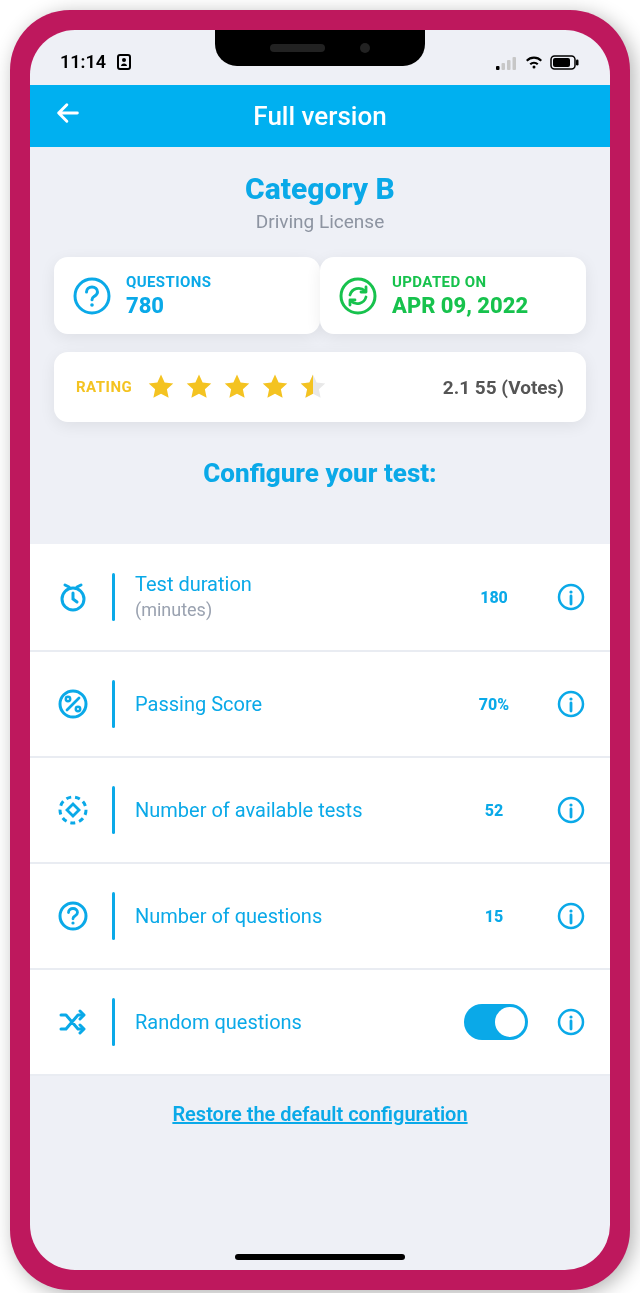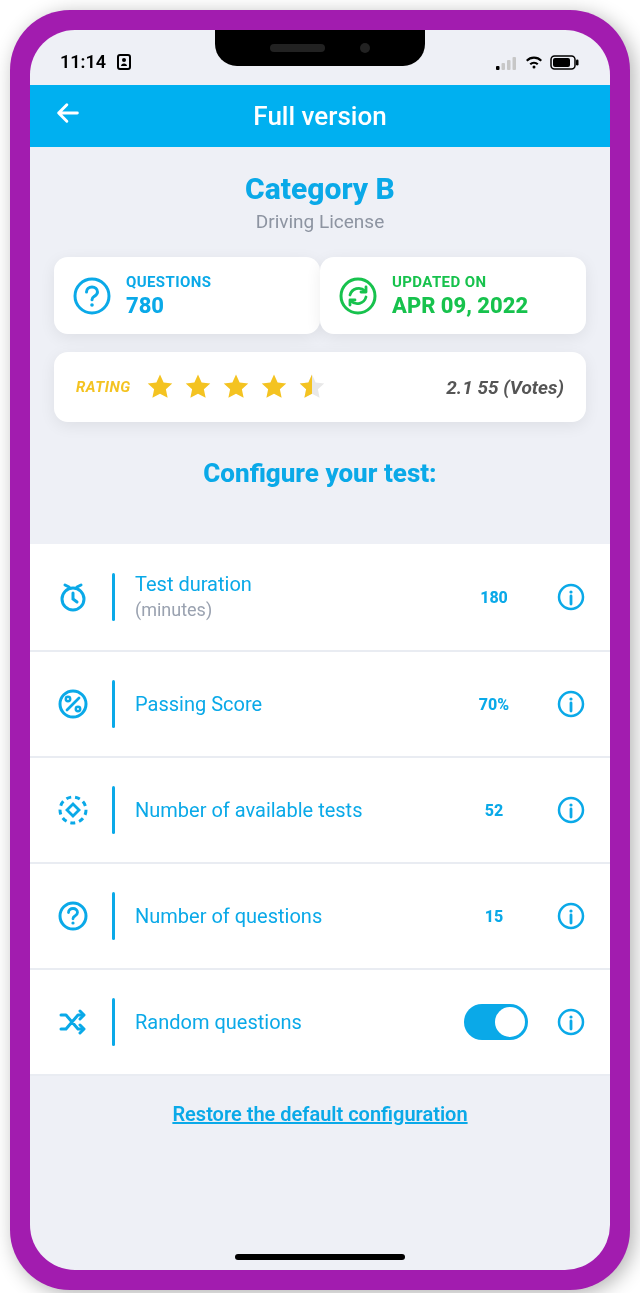--- a/index.html
+++ b/index.html
@@ -1,20 +1,20 @@
 <!DOCTYPE html>
 <html><head>
 <meta charset="utf-8">
 <style>
 * { margin: 0; padding: 0; box-sizing: border-box; font-family: -apple-system, BlinkMacSystemFont, "Segoe UI", Roboto, sans-serif; }
 body { background: #fff; display: flex; justify-content: center; padding: 10px; }
 
 .phone {
   width: 620px;
-  background: #a21caf;
+  background: #be185d;
   border-radius: 60px;
   padding: 20px;
   position: relative;
   box-shadow: 4px 4px 20px rgba(0,0,0,0.3);
 }
 .screen {
   background: #eef0f6;
   border-radius: 45px;
   overflow: hidden;
   position: relative;
@@ -69,21 +69,20 @@
 .card .val { font-size:22px; font-weight:800; margin-top:2px; }
 .card.questions .lbl, .card.questions .val { color:#0aa9e8; }
 .card.updated .lbl, .card.updated .val { color:#17c24d; }
 
 .rating-card {
   margin: 18px 24px 0;
   background:#fff; border-radius:14px;
   box-shadow: 0 4px 16px rgba(0,0,0,0.07);
   display:flex; align-items:center; gap:14px;
   padding: 20px 22px;
-  font-style: italic;
 }
 .rating-label { color:#f4c321; font-weight:700; letter-spacing:0.5px; font-size:15px; }
 .stars { display:flex; gap:8px; }
 .rating-text { color:#555; font-weight:700; font-size:19px; margin-left:auto; }
 
 .config-heading { text-align:center; color:#0aa9e8; font-size:26px; font-weight:800; padding: 36px 0 56px; }
 
 .row {
   background:#fff; border-bottom:2px solid #e9ecf2;
   display:flex; align-items:center;

